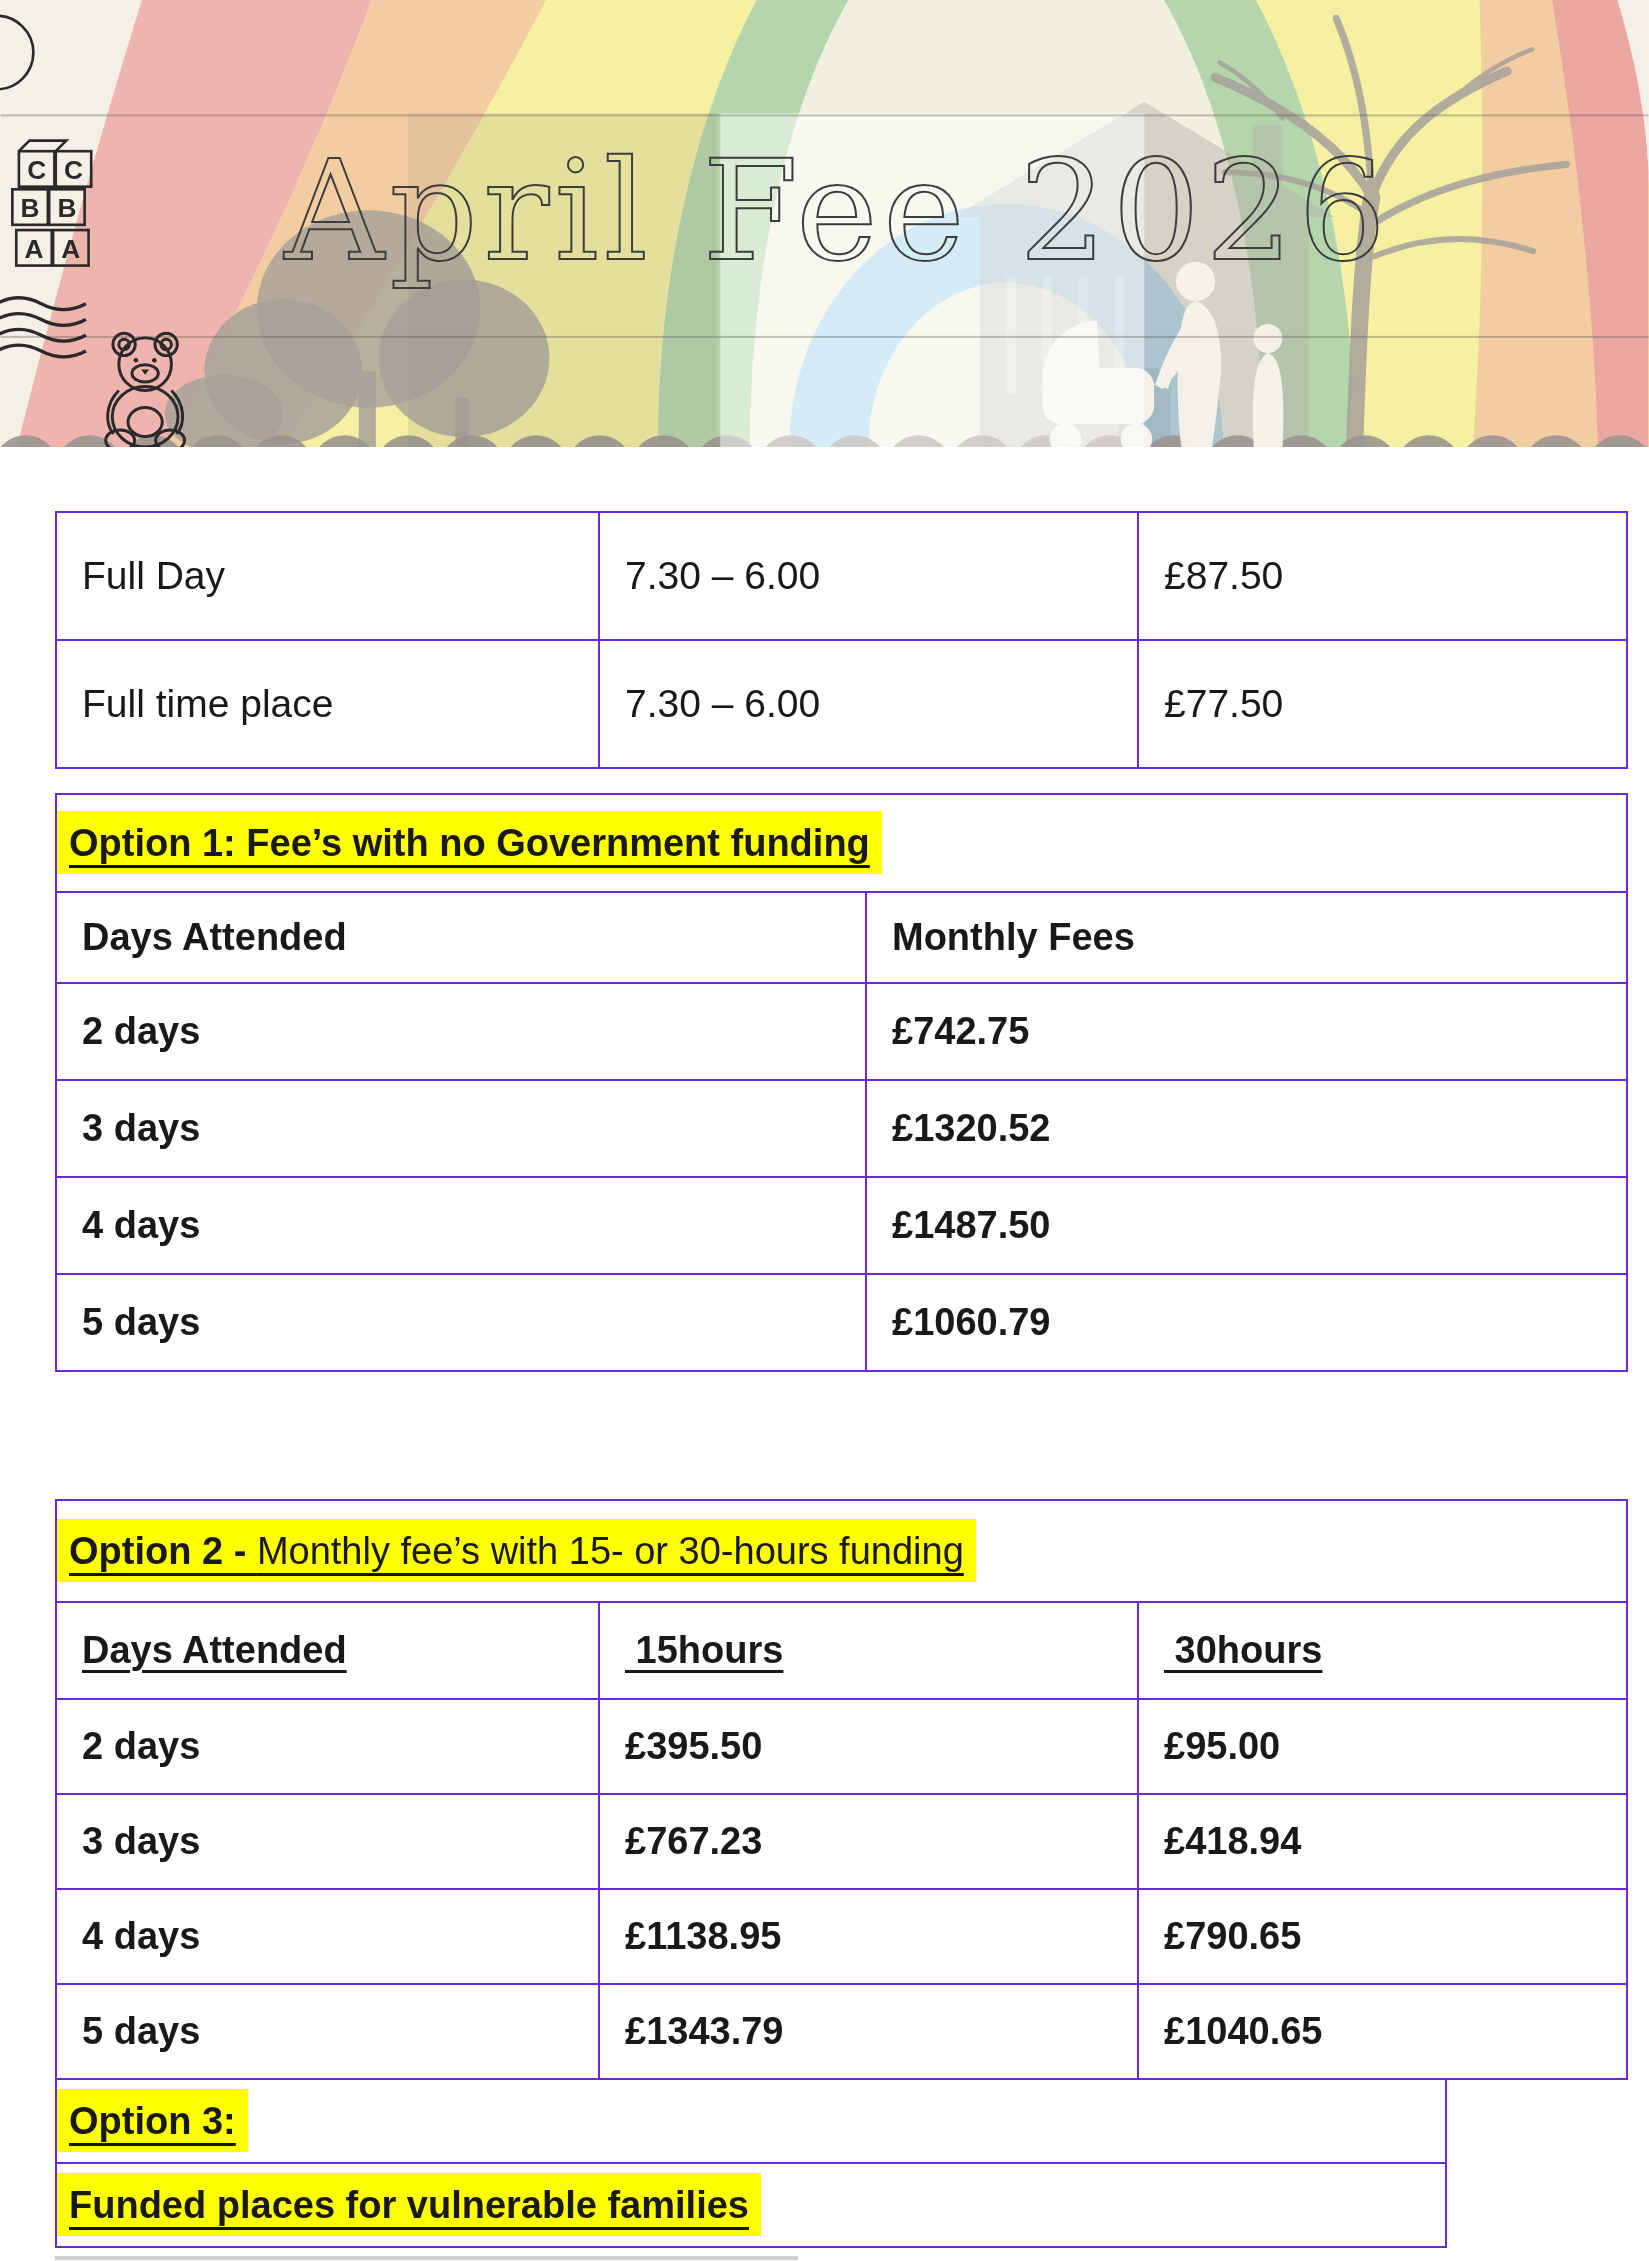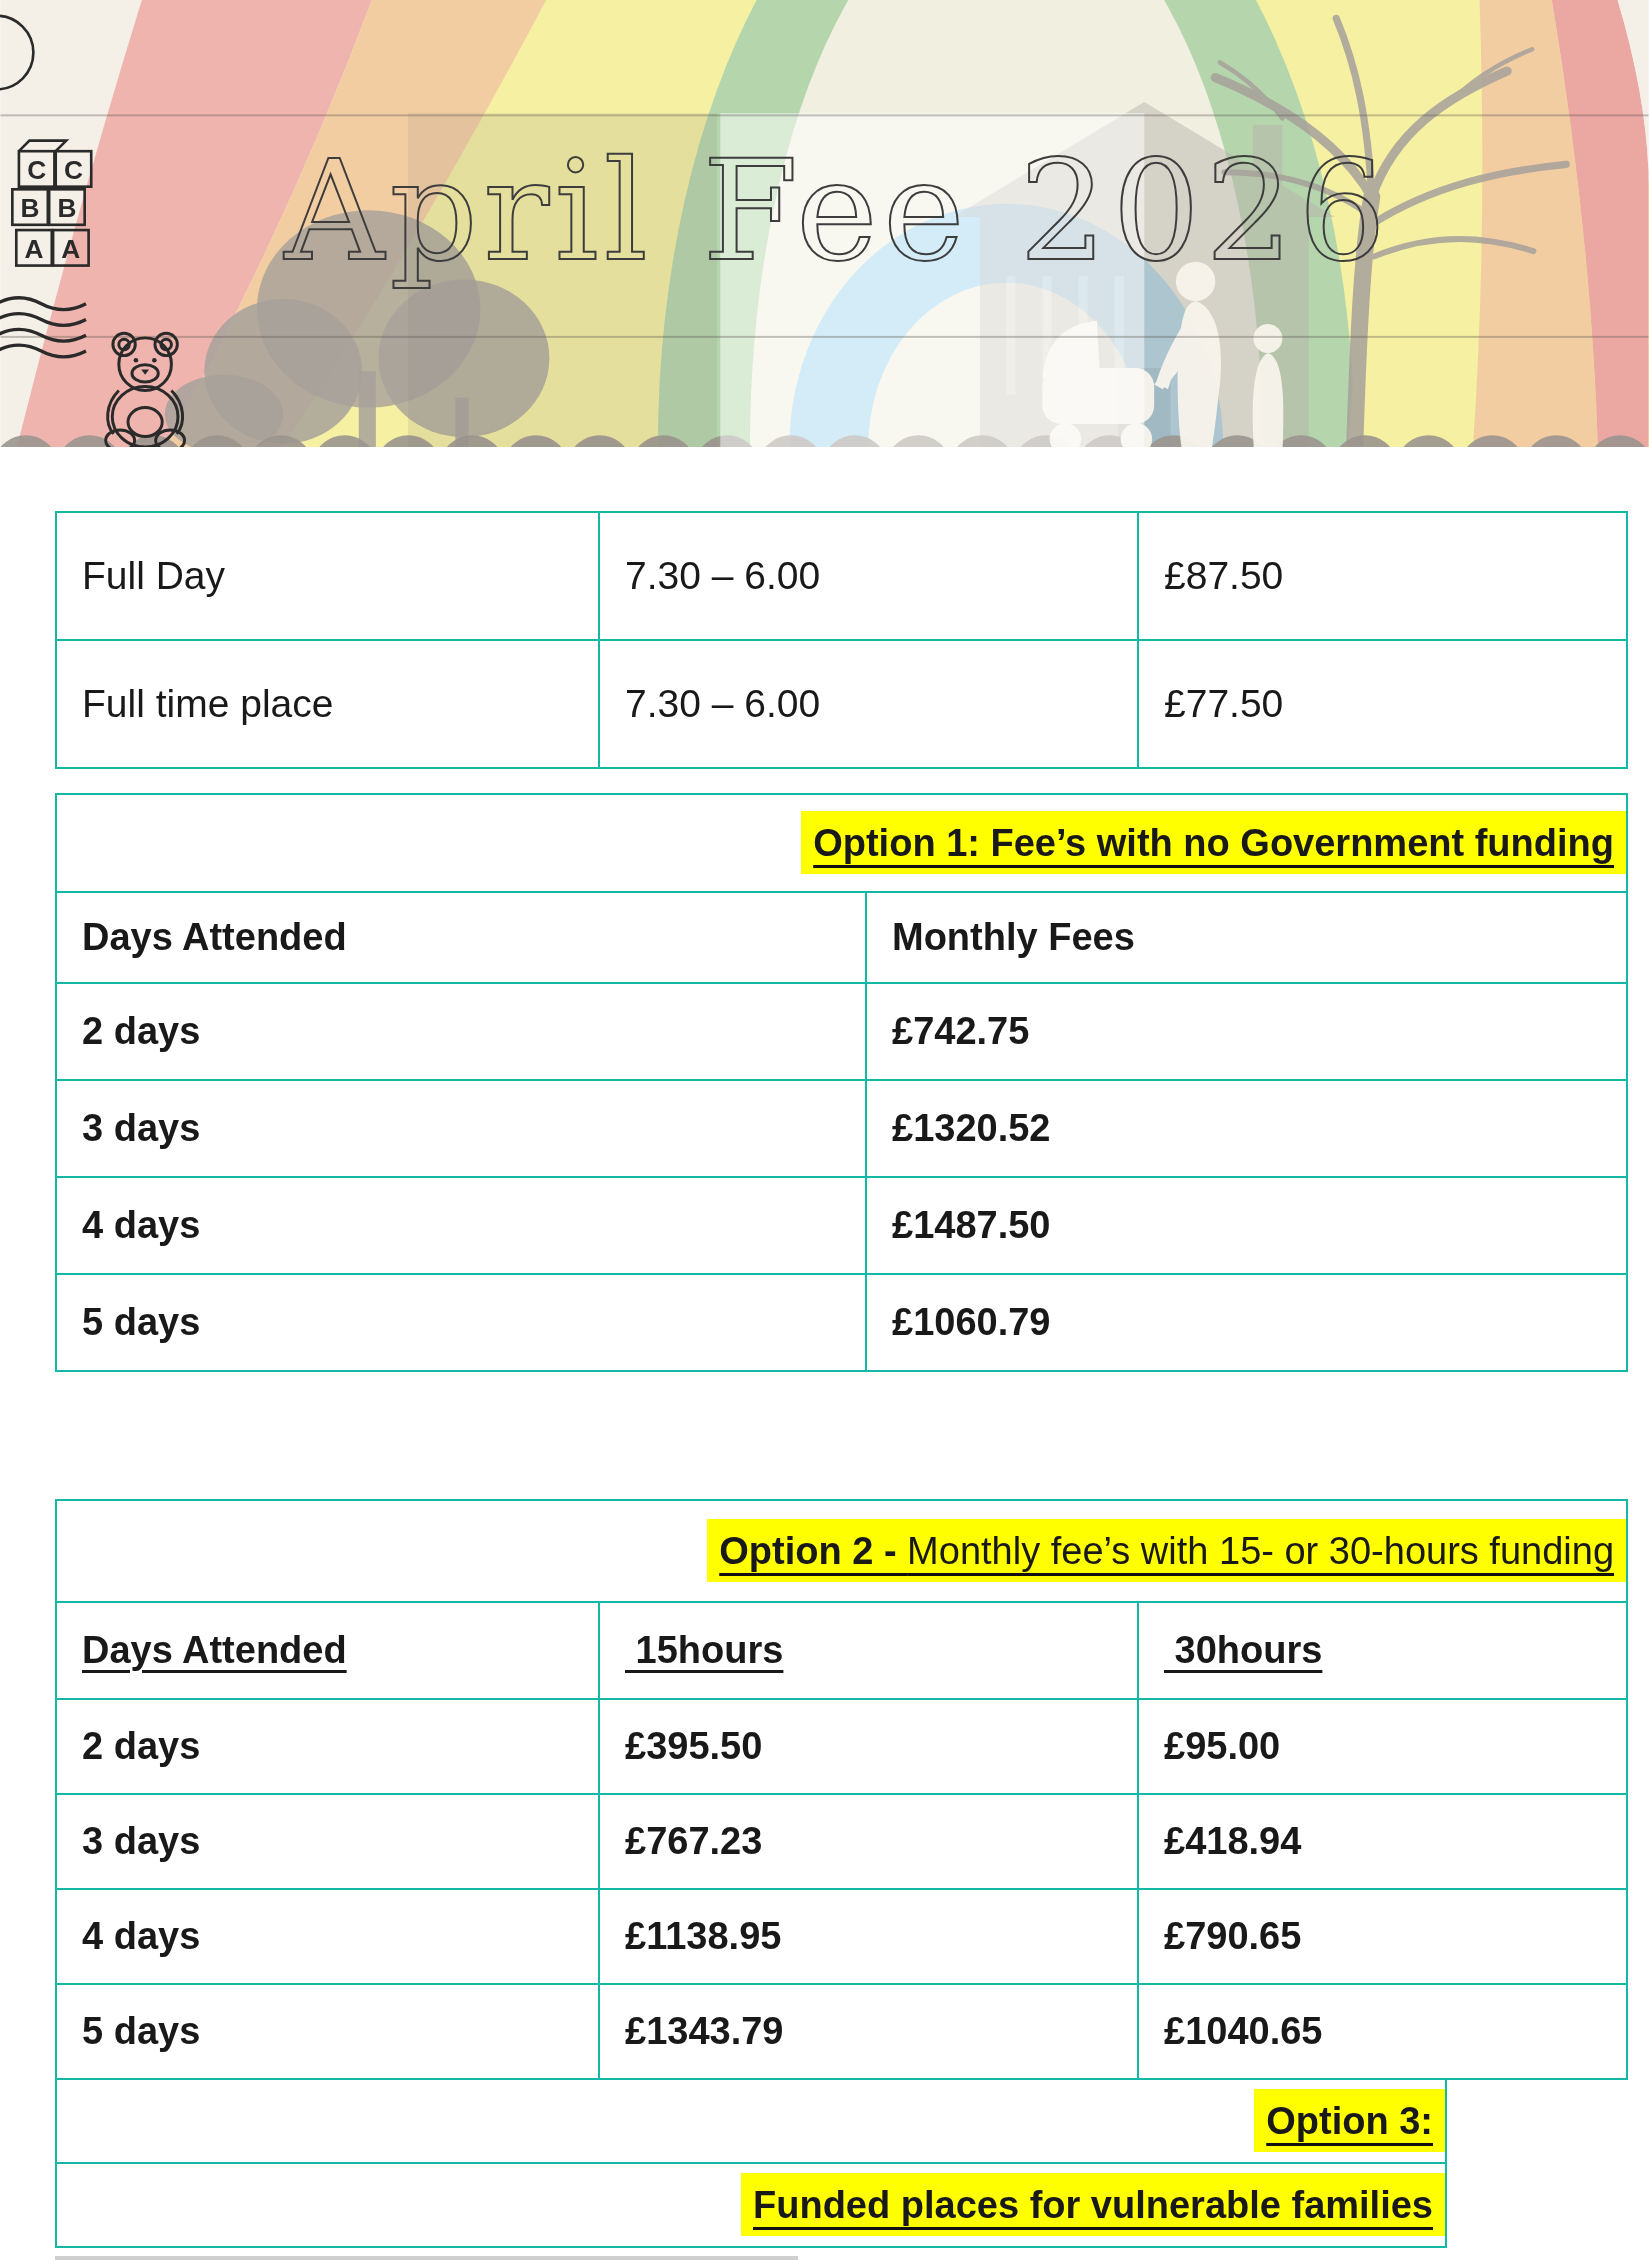--- a/index.html
+++ b/index.html
@@ -4,25 +4,25 @@
 <style>
   html,body{margin:0;padding:0;background:#fff;}
   .page{position:relative;width:1649px;height:2261px;background:#ffffff;overflow:hidden;
         font-family:"Liberation Sans",sans-serif;color:#191919;}
   .hero{position:absolute;top:0;left:0;width:1649px;height:447px;}
   .hero svg{display:block;width:1649px;height:447px;}
   .hero-title{position:absolute;left:152px;right:125px;top:143px;text-align:center;
       font-family:"DejaVu Serif",serif;font-size:138px;line-height:1.0;letter-spacing:5.3px;
       color:transparent;-webkit-text-stroke:2px #3d3d3d;white-space:nowrap;}
   table{border-collapse:collapse;table-layout:fixed;position:absolute;left:55px;width:1392px;background:#fff;}
-  td{border:2px solid #14b8a6;vertical-align:middle;padding:0 6.6px 0 25px;
+  td{border:2px solid #6d28d9;vertical-align:middle;padding:0 6.6px 0 25px;
      font-size:38px;color:#191919;overflow:hidden;}
   .t1 td{height:126px;font-weight:400;font-size:39px;}
   .opt td{font-weight:700;}
-  tr.title-row td{text-align:right;padding:0;}
+  tr.title-row td{text-align:left;padding:0;}
   .h152 td{height:96px;} .h142 td{height:89px;} .h150 td{height:95px;}
   .h158 td{height:100px;} .h148 td{height:93px;} .h130 td{height:82px;}
   .hl{background:#ffff00;font-weight:700;text-decoration:underline;
       text-decoration-thickness:3.3px;text-underline-offset:8.6px;text-decoration-color:#111;
       padding:10.5px 12px;}
   .hl .reg{font-weight:400;}
   .u{text-decoration:underline;text-decoration-thickness:2.6px;text-underline-offset:7.2px;}
   .pre{white-space:pre;}
   .bottom-edge{position:absolute;left:55px;top:2256px;width:743px;height:4px;background:#cfcfcf;}
 </style>

